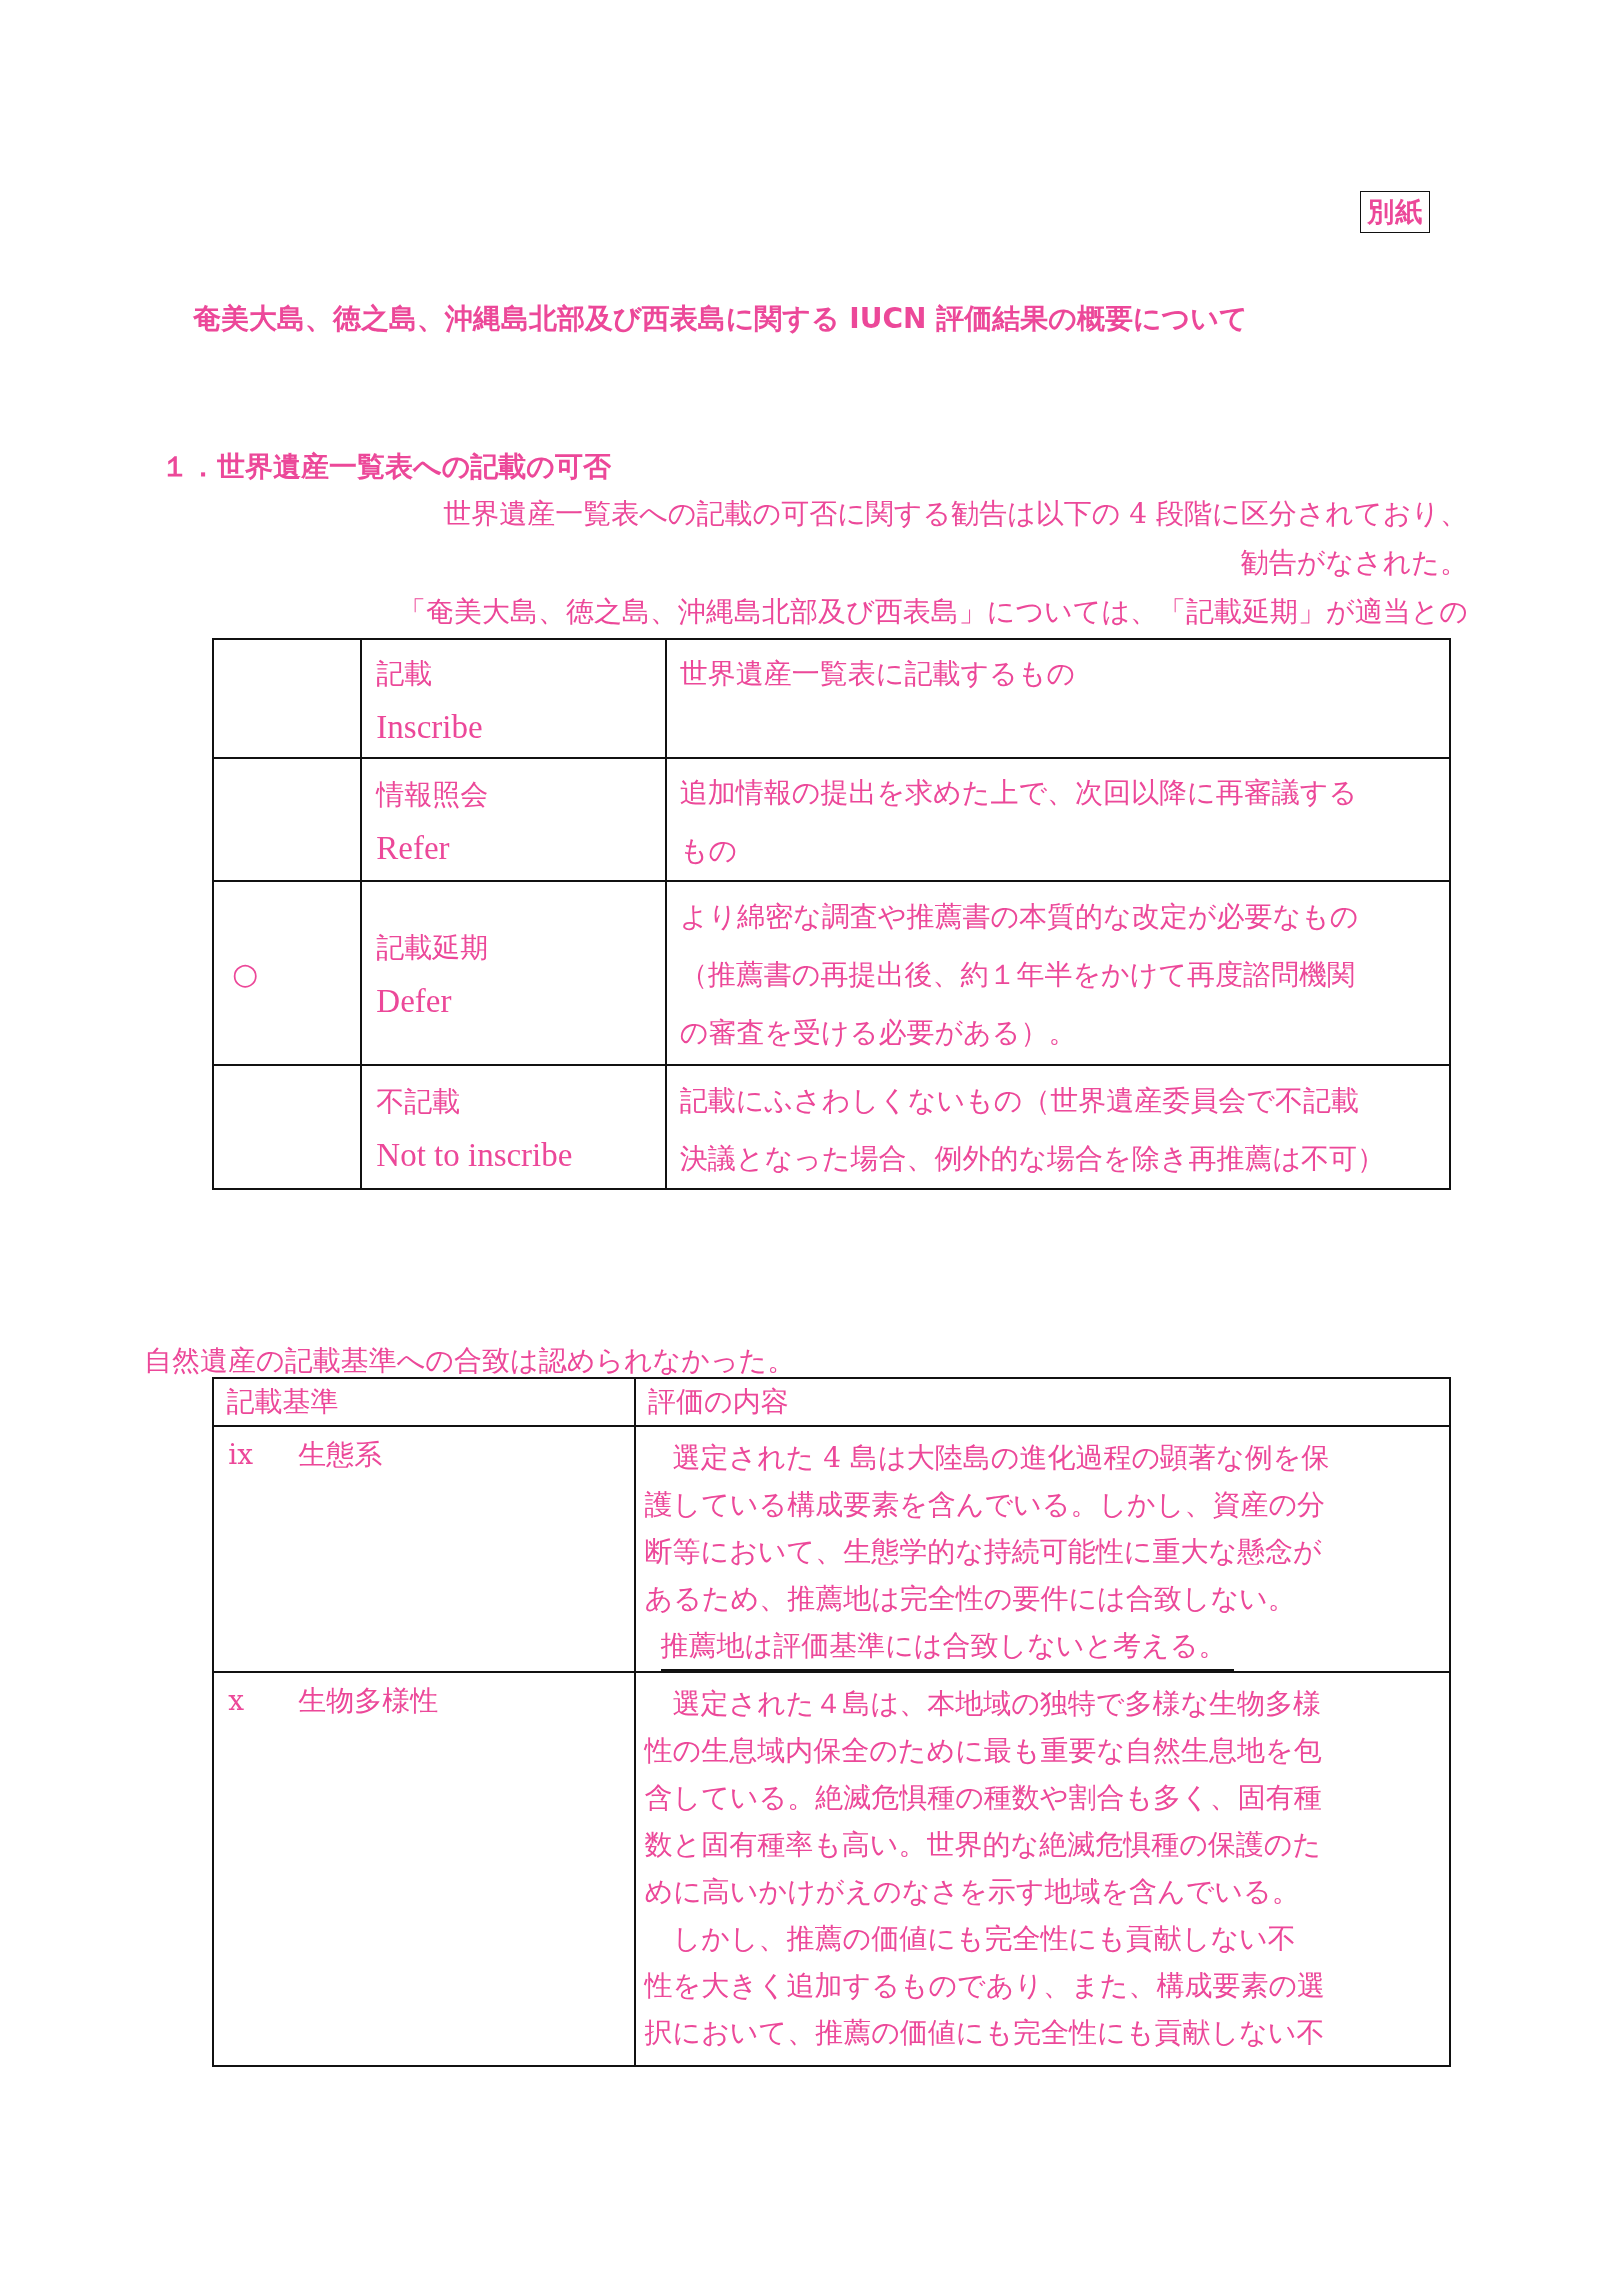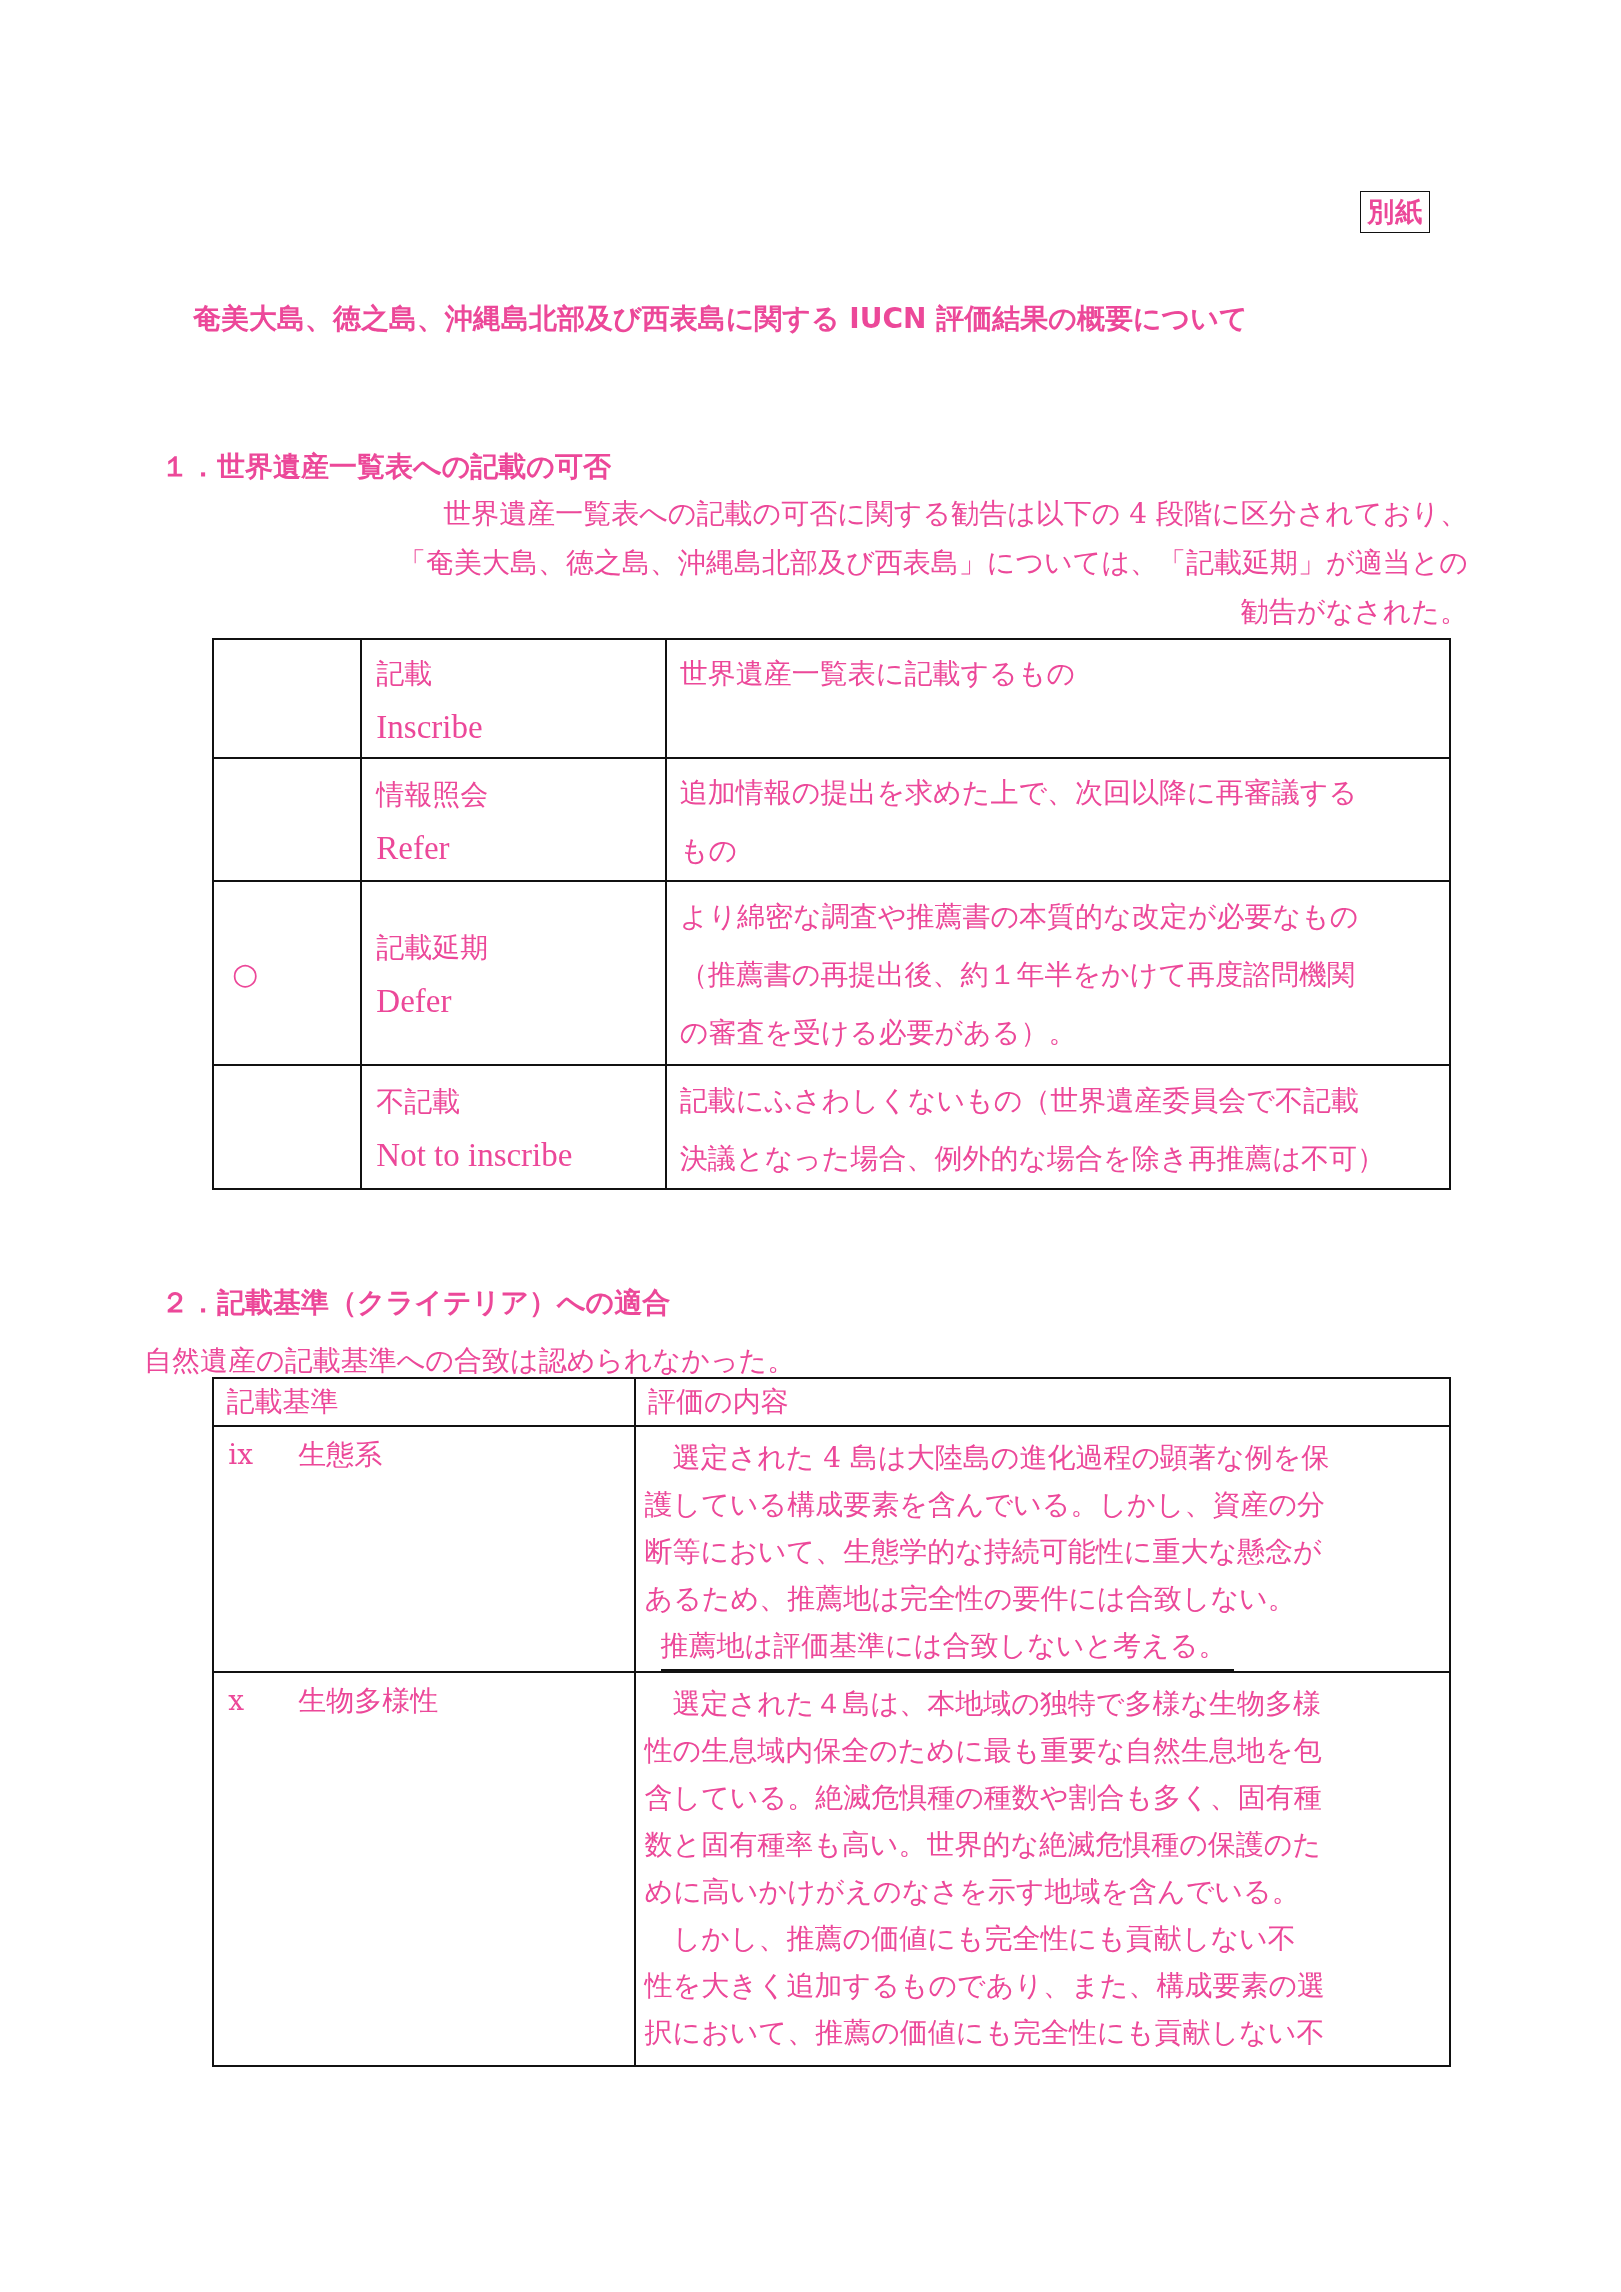--- a/index.html
+++ b/index.html
@@ -91,22 +91,22 @@
   <div class="tag-box">
     <span>別紙</span>
   </div>
 
   <h1 class="doc-title">奄美大島、徳之島、沖縄島北部及び西表島に関する IUCN 評価結果の概要について</h1>
 
   <h2 class="sec-heading s1">１．世界遺産一覧表への記載の可否</h2>
 
   <div class="para p1">
     <div class="line">　世界遺産一覧表への記載の可否に関する勧告は以下の 4 段階に区分されており、</div>
+    <div class="line">勧告がなされた。</div>
     <div class="line">「奄美大島、徳之島、沖縄島北部及び西表島」については、「記載延期」が適当との</div>
-    <div class="line">勧告がなされた。</div>
   </div>
 
   <table class="t1">
     <tbody>
       <tr class="r1">
         <td class="mark-cell"></td>
         <td class="label-cell">
           <div class="label-ja">記載</div>
           <div class="label-en">Inscribe</div>
         </td>
@@ -144,21 +144,20 @@
           <div class="label-en">Not to inscribe</div>
         </td>
         <td class="desc-cell">
           <div class="line">記載にふさわしくないもの（世界遺産委員会で不記載</div>
           <div class="line">決議となった場合、例外的な場合を除き再推薦は不可）</div>
         </td>
       </tr>
     </tbody>
   </table>
 
-  <h2 class="sec-heading s2">２．記載基準（クライテリア）への適合</h2>
 
   <div class="para p2">
     <div class="line">　自然遺産の記載基準への合致は認められなかった。</div>
   </div>
 
   <table class="t2">
     <tbody>
       <tr class="head-row">
         <th class="criterion-col">記載基準</th>
         <th>評価の内容</th>

